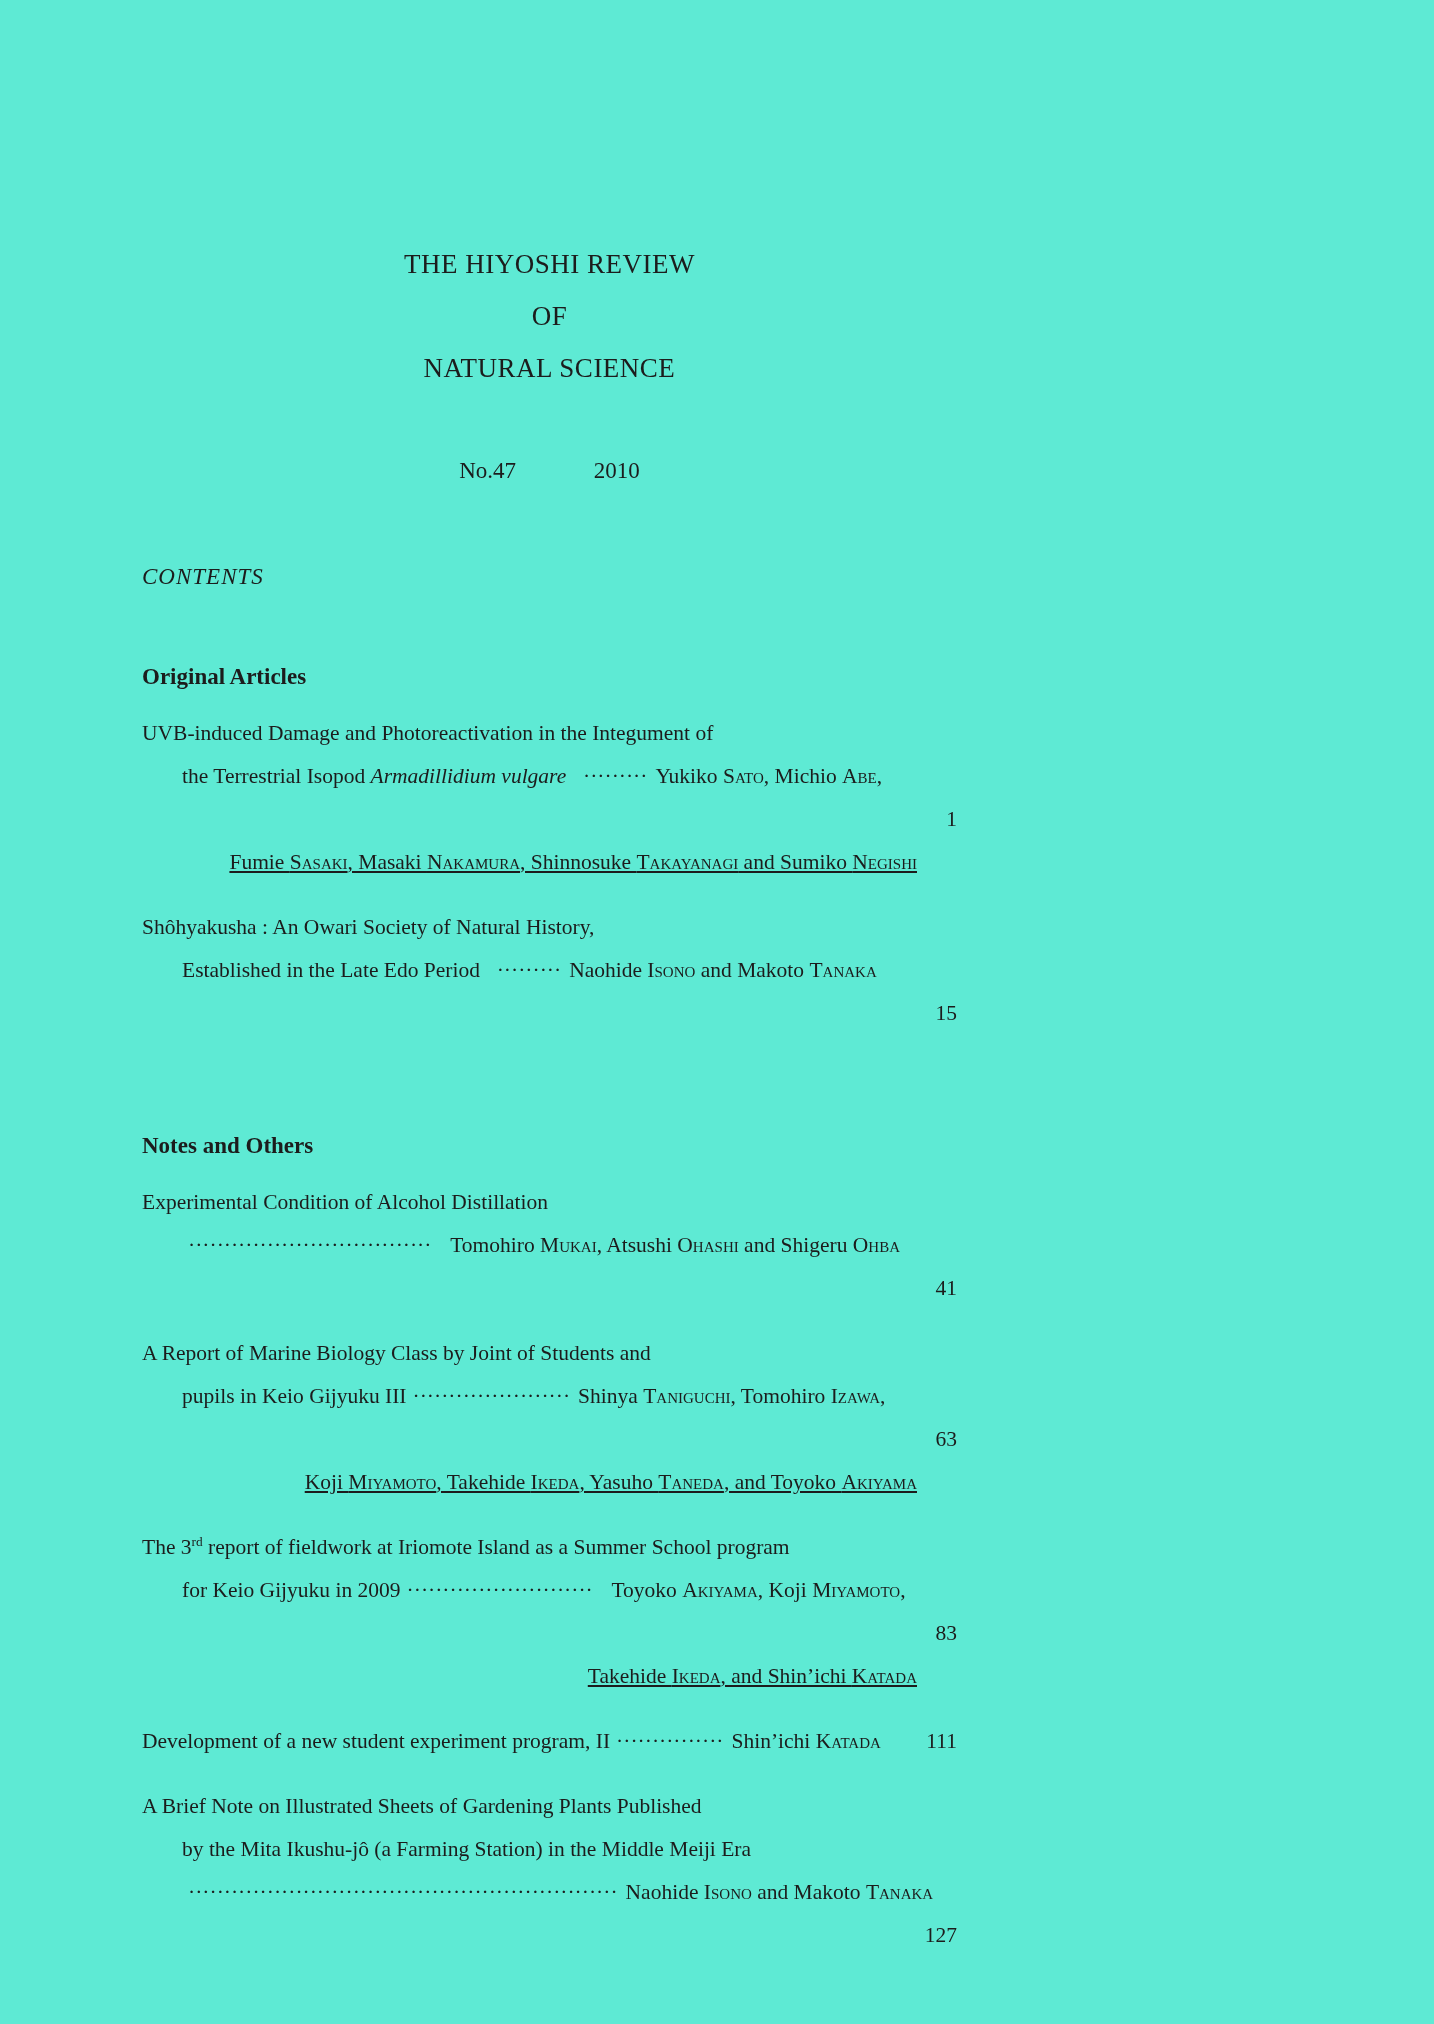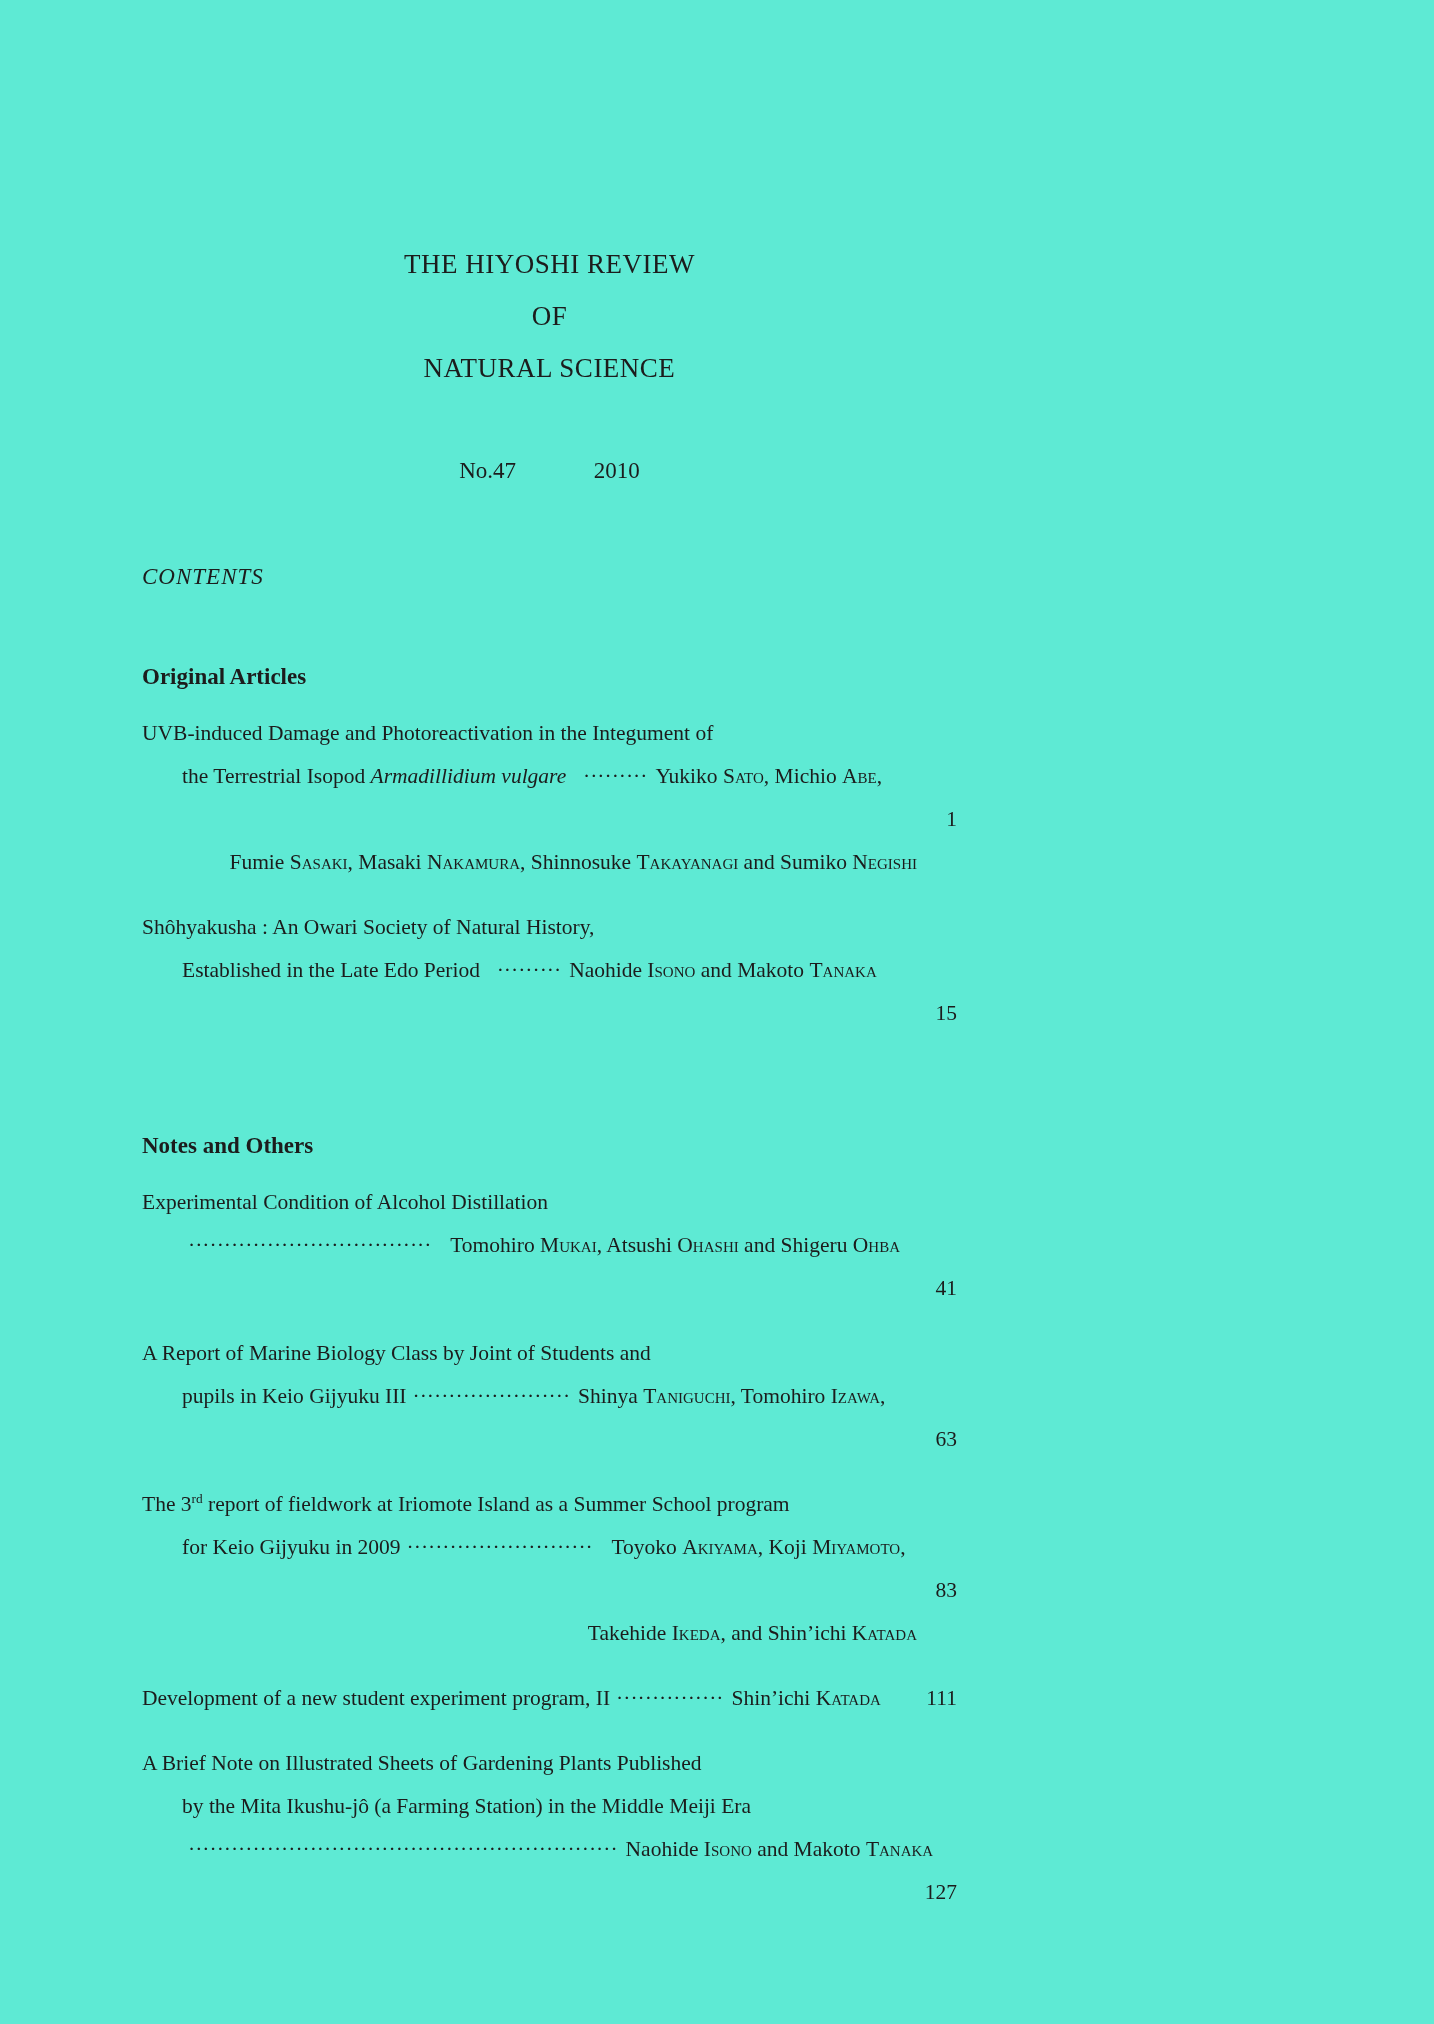--- a/index.html
+++ b/index.html
@@ -51,21 +51,21 @@
   .entry:last-child { margin-bottom: 0; }
   .line {
     font-size: 21.5px;
     line-height: 43px;
     white-space: nowrap;
   }
   .line.with-page { display: flex; }
   .line-content { flex: 1 1 auto; min-width: 0; }
   .pageno { flex: 0 0 40px; text-align: right; }
   .indent-1 { padding-left: 40px; flex-direction: column; }
-  .align-right { text-align: right; padding-right: 40px; }
+  .align-right { text-align: right; padding-right: 40px; text-decoration: underline; }
   .i { font-style: italic; }
   .sc { font-variant: small-caps; }
   .sup {
     vertical-align: super;
     font-size: 0.62em;
     line-height: 0;
   }
   .dots { margin: 0 8px 0 6px; }
 </style>
 </head>
@@ -112,20 +112,21 @@
             <span class="line-content"><span class="dots">··································</span><span> Tomohiro </span><span class="sc">Mukai</span><span>, Atsushi </span><span class="sc">Ohashi</span><span> and Shigeru </span><span class="sc">Ohba</span></span>
             <span class="pageno">41</span>
           </div>
         </div>
         <div class="entry">
           <div class="line"><span class="line-content"><span>A Report of Marine Biology Class by Joint of Students and</span></span></div>
           <div class="line indent-1 with-page">
             <span class="line-content"><span>pupils in Keio Gijyuku III</span><span class="dots">······················</span><span>Shinya </span><span class="sc">Taniguchi</span><span>, Tomohiro </span><span class="sc">Izawa</span><span>,</span></span>
             <span class="pageno">63</span>
           </div>
+          <div class="line align-right"><span class="line-content"><span>Koji </span><span class="sc">Miyamoto</span><span>, Takehide </span><span class="sc">Ikeda</span><span>, Yasuho </span><span class="sc">Taneda</span><span>, and Toyoko </span><span class="sc">Akiyama</span></span></div>
         </div>
         <div class="entry">
           <div class="line"><span class="line-content"><span>The 3</span><span class="sup">rd</span><span> report of fieldwork at Iriomote Island as a Summer School program</span></span></div>
           <div class="line indent-1 with-page">
             <span class="line-content"><span>for Keio Gijyuku in 2009</span><span class="dots">··························</span><span> Toyoko </span><span class="sc">Akiyama</span><span>, Koji </span><span class="sc">Miyamoto</span><span>,</span></span>
             <span class="pageno">83</span>
           </div>
           <div class="line align-right"><span class="line-content"><span>Takehide </span><span class="sc">Ikeda</span><span>, and Shin’ichi </span><span class="sc">Katada</span></span></div>
         </div>
         <div class="entry">

